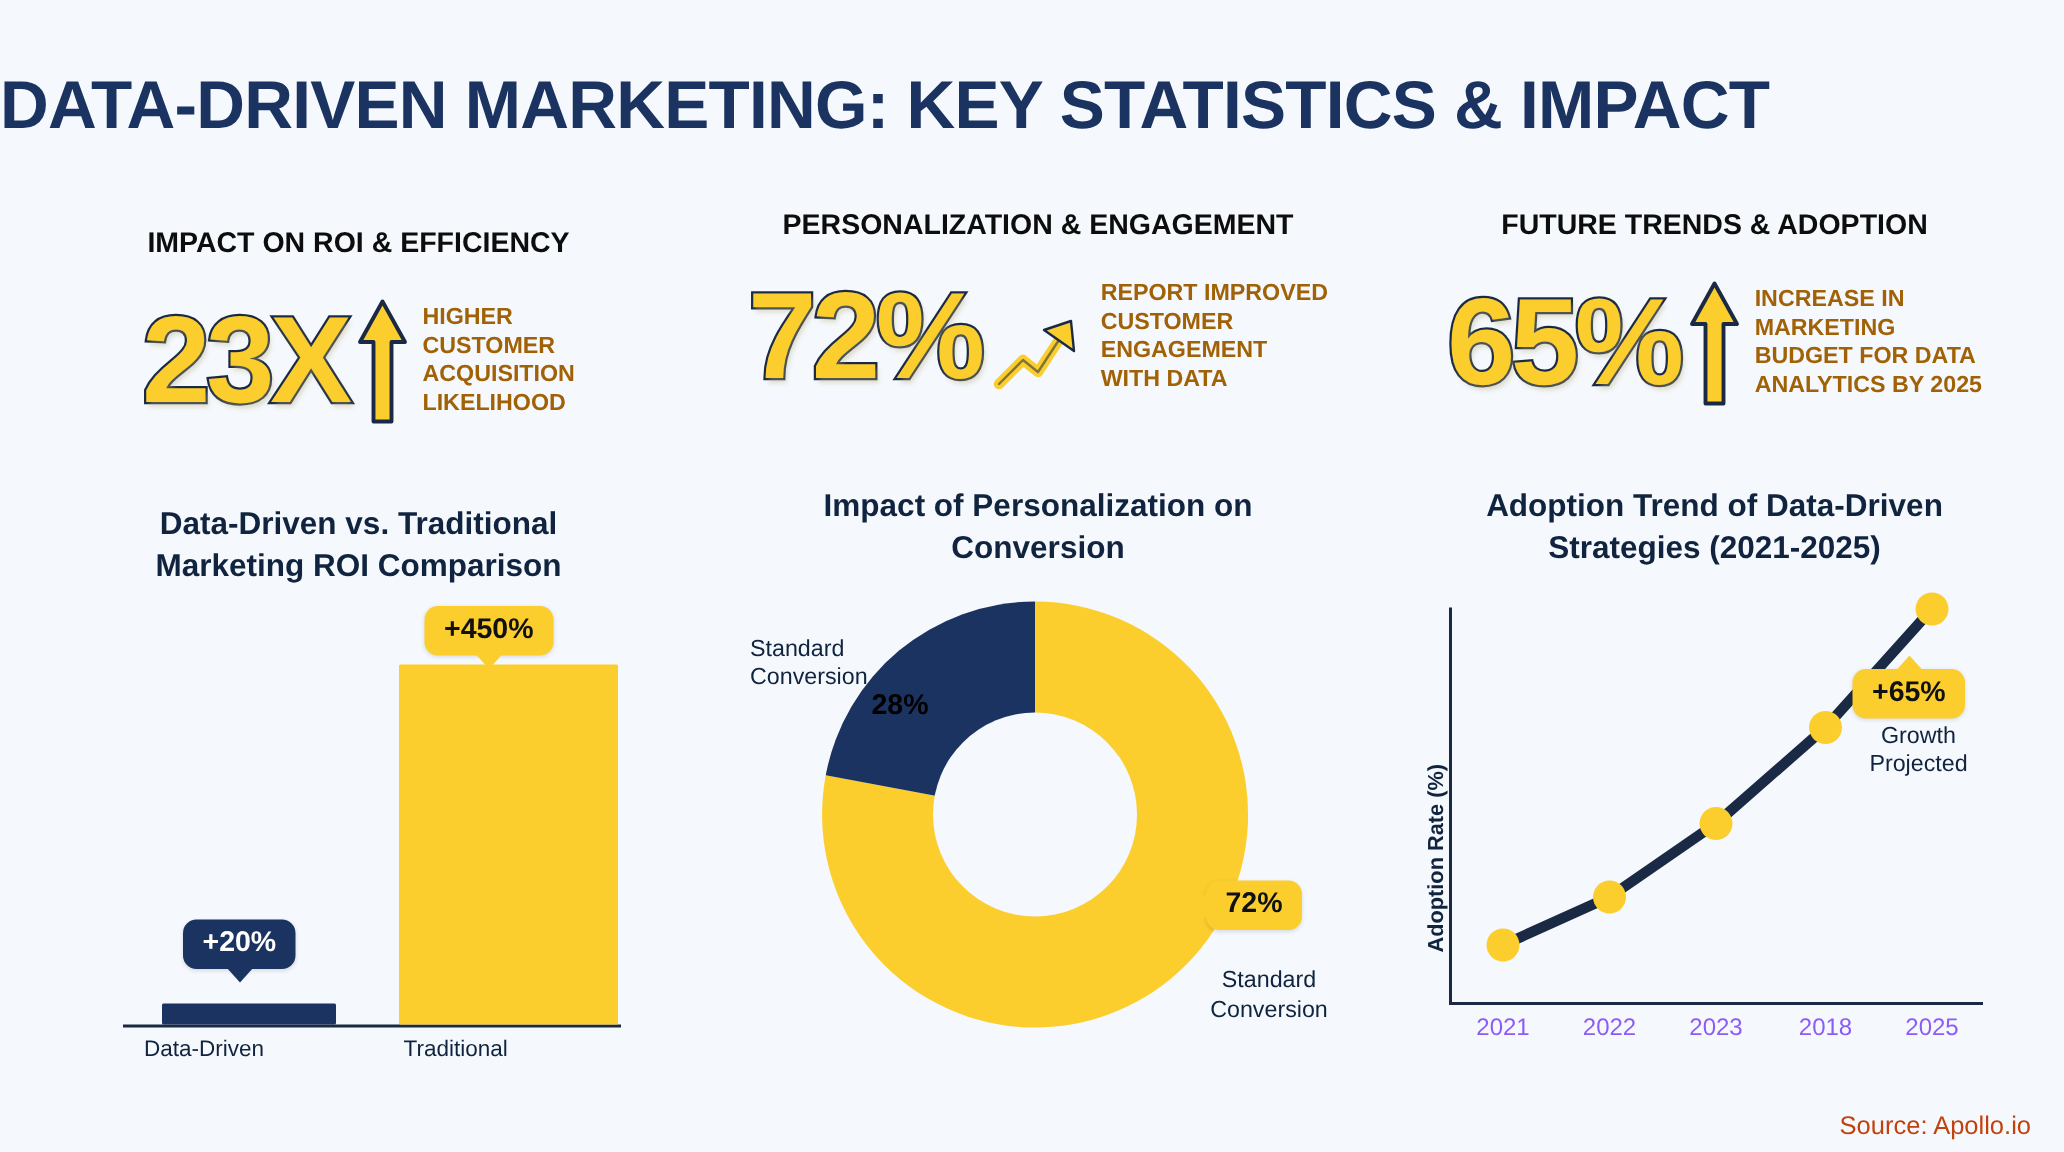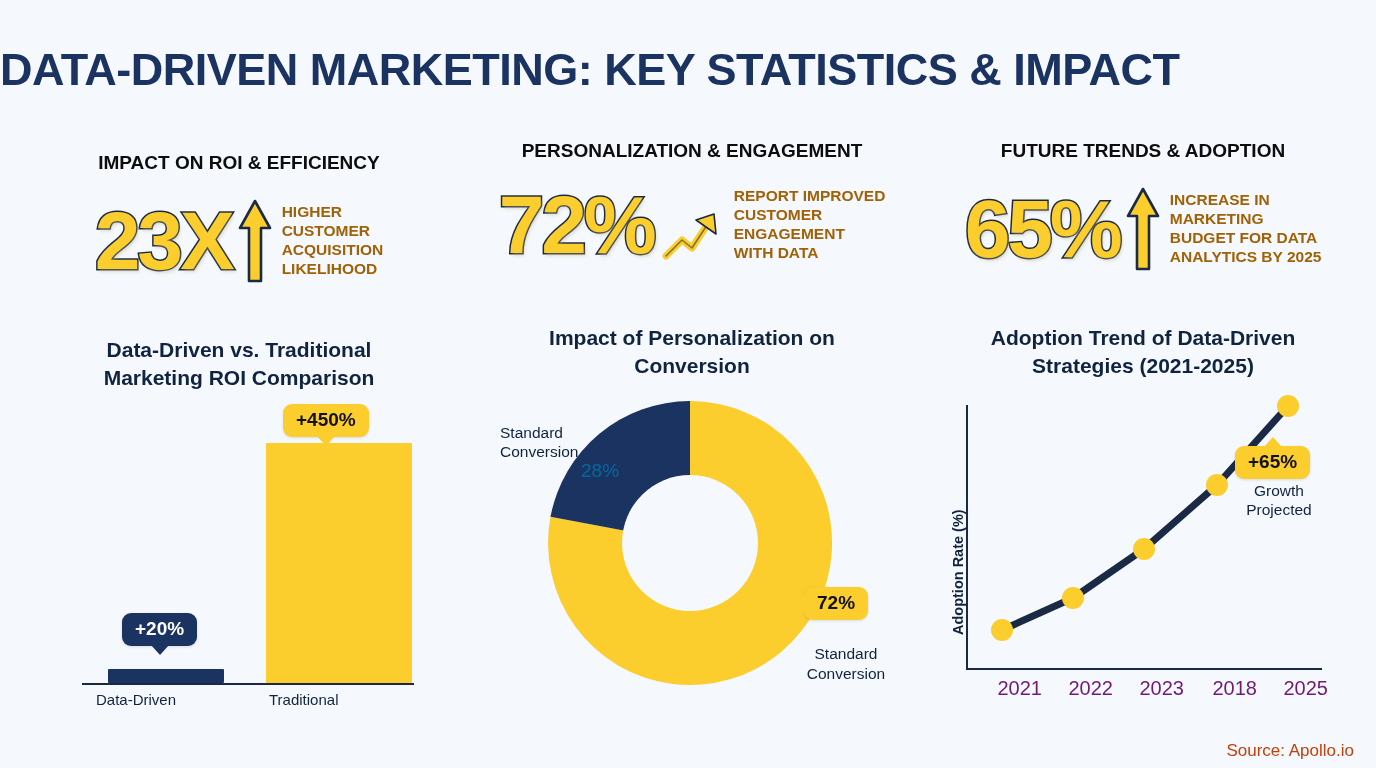--- a/index.html
+++ b/index.html
@@ -93,21 +93,21 @@
     bottom: -9px; width: 0; height: 0;
     border-left: 9px solid transparent;
     border-right: 9px solid transparent;
   }
   .badge.yellow .tail { border-top: 10px solid #fbce2e; }
   .badge.navy .tail   { border-top: 10px solid #1b3360; }
 
   
   .donut-wrap { position: absolute; }
   .donut-pct-navy {
-    position: absolute; color: #0369a1; font-size: 19px; font-weight: normal;
+    position: absolute; color: #000000; font-size: 19px; font-weight: bold;
   }
   .side-label {
     position: absolute; font-size: 15.5px; color: #10243f;
     line-height: 1.25; white-space: pre-line;
   }
   .badge-left-tail {
     position: absolute; left: -9px; top: 50%; transform: translateY(-50%);
     width: 0; height: 0;
     border-top: 9px solid transparent;
     border-bottom: 9px solid transparent;
@@ -120,21 +120,21 @@
     border-right: 9px solid transparent;
     border-bottom: 10px solid #fbce2e;
   }
 
   
   .y-axis-title {
     position: absolute; font-size: 14.5px; font-weight: bold; color: #10243f;
     transform-origin: 0 0; transform: rotate(-90deg); white-space: nowrap;
   }
   .x-tick {
-    position: absolute; text-align: right; font-size: 20px; color: #701a75;
+    position: absolute; text-align: center; font-size: 16px; color: #8b5cf6;
   }
   .grow-label {
     position: absolute; font-size: 15.5px; color: #10243f;
     line-height: 1.22; white-space: pre-line; text-align: center;
   }
 
   .source {
     position: absolute; right: 22px; bottom: 7px;
     font-size: 17px; color: #c2410c; margin-left: 44px;
   }

